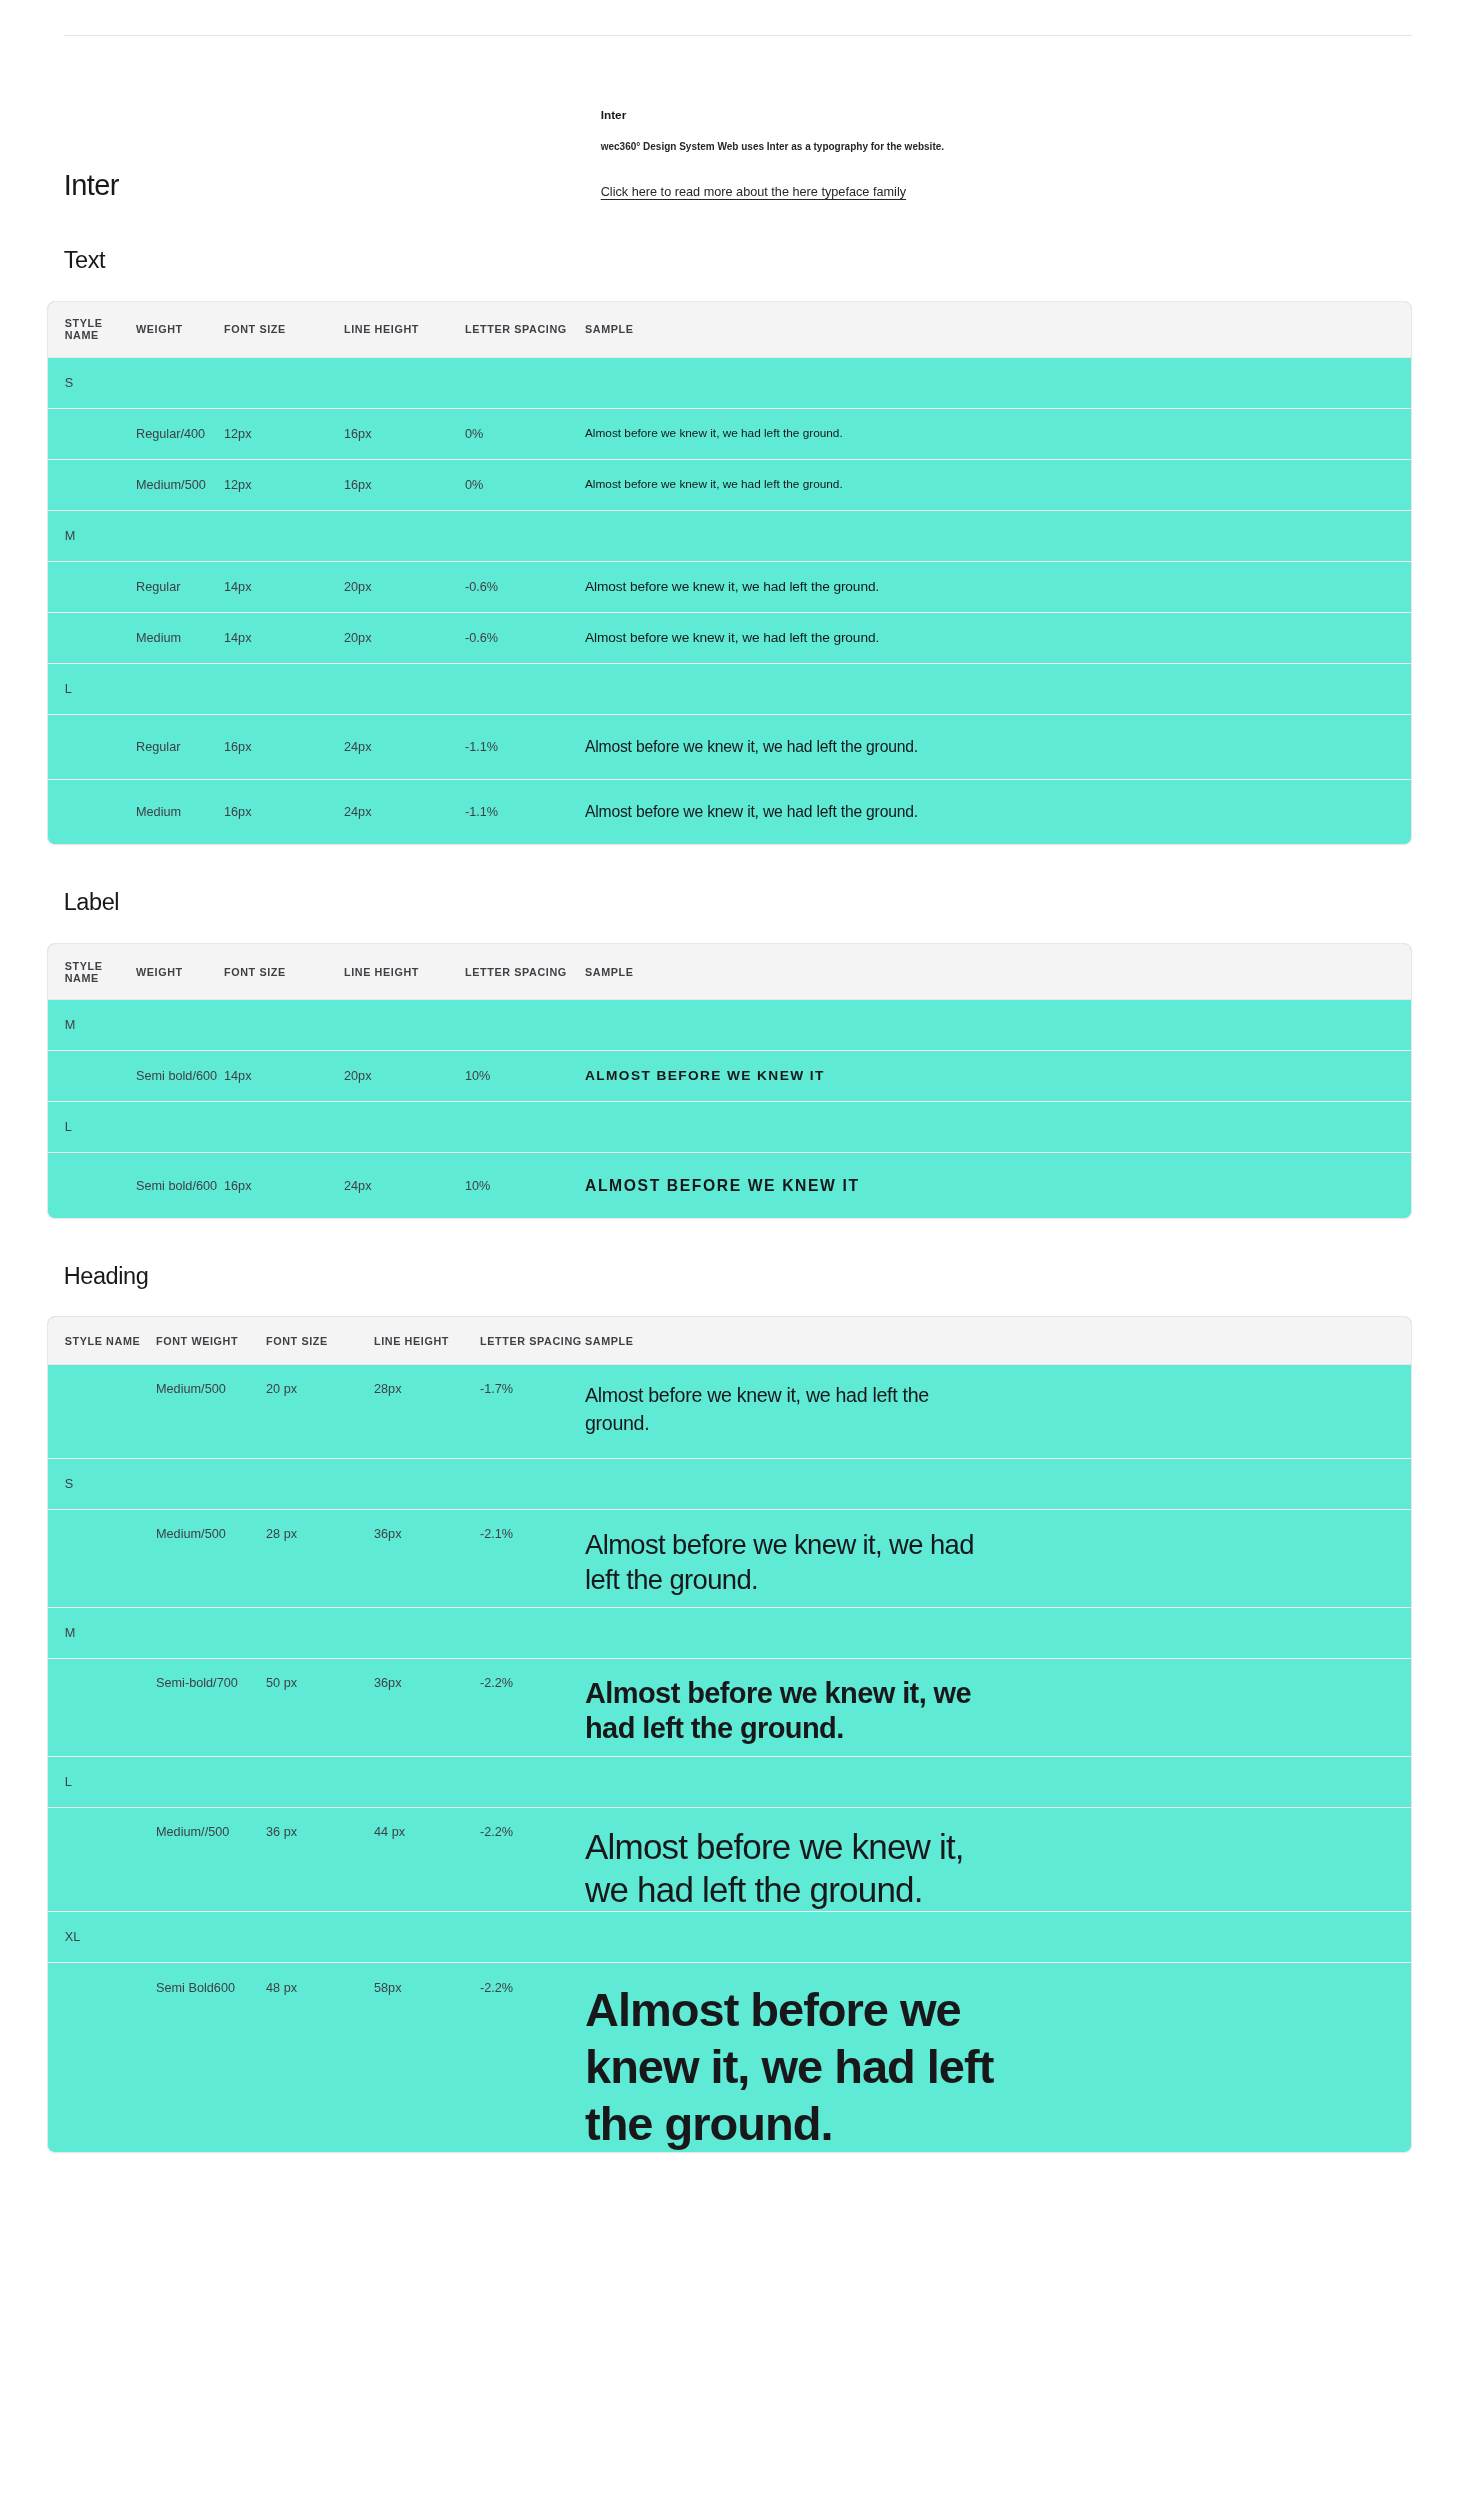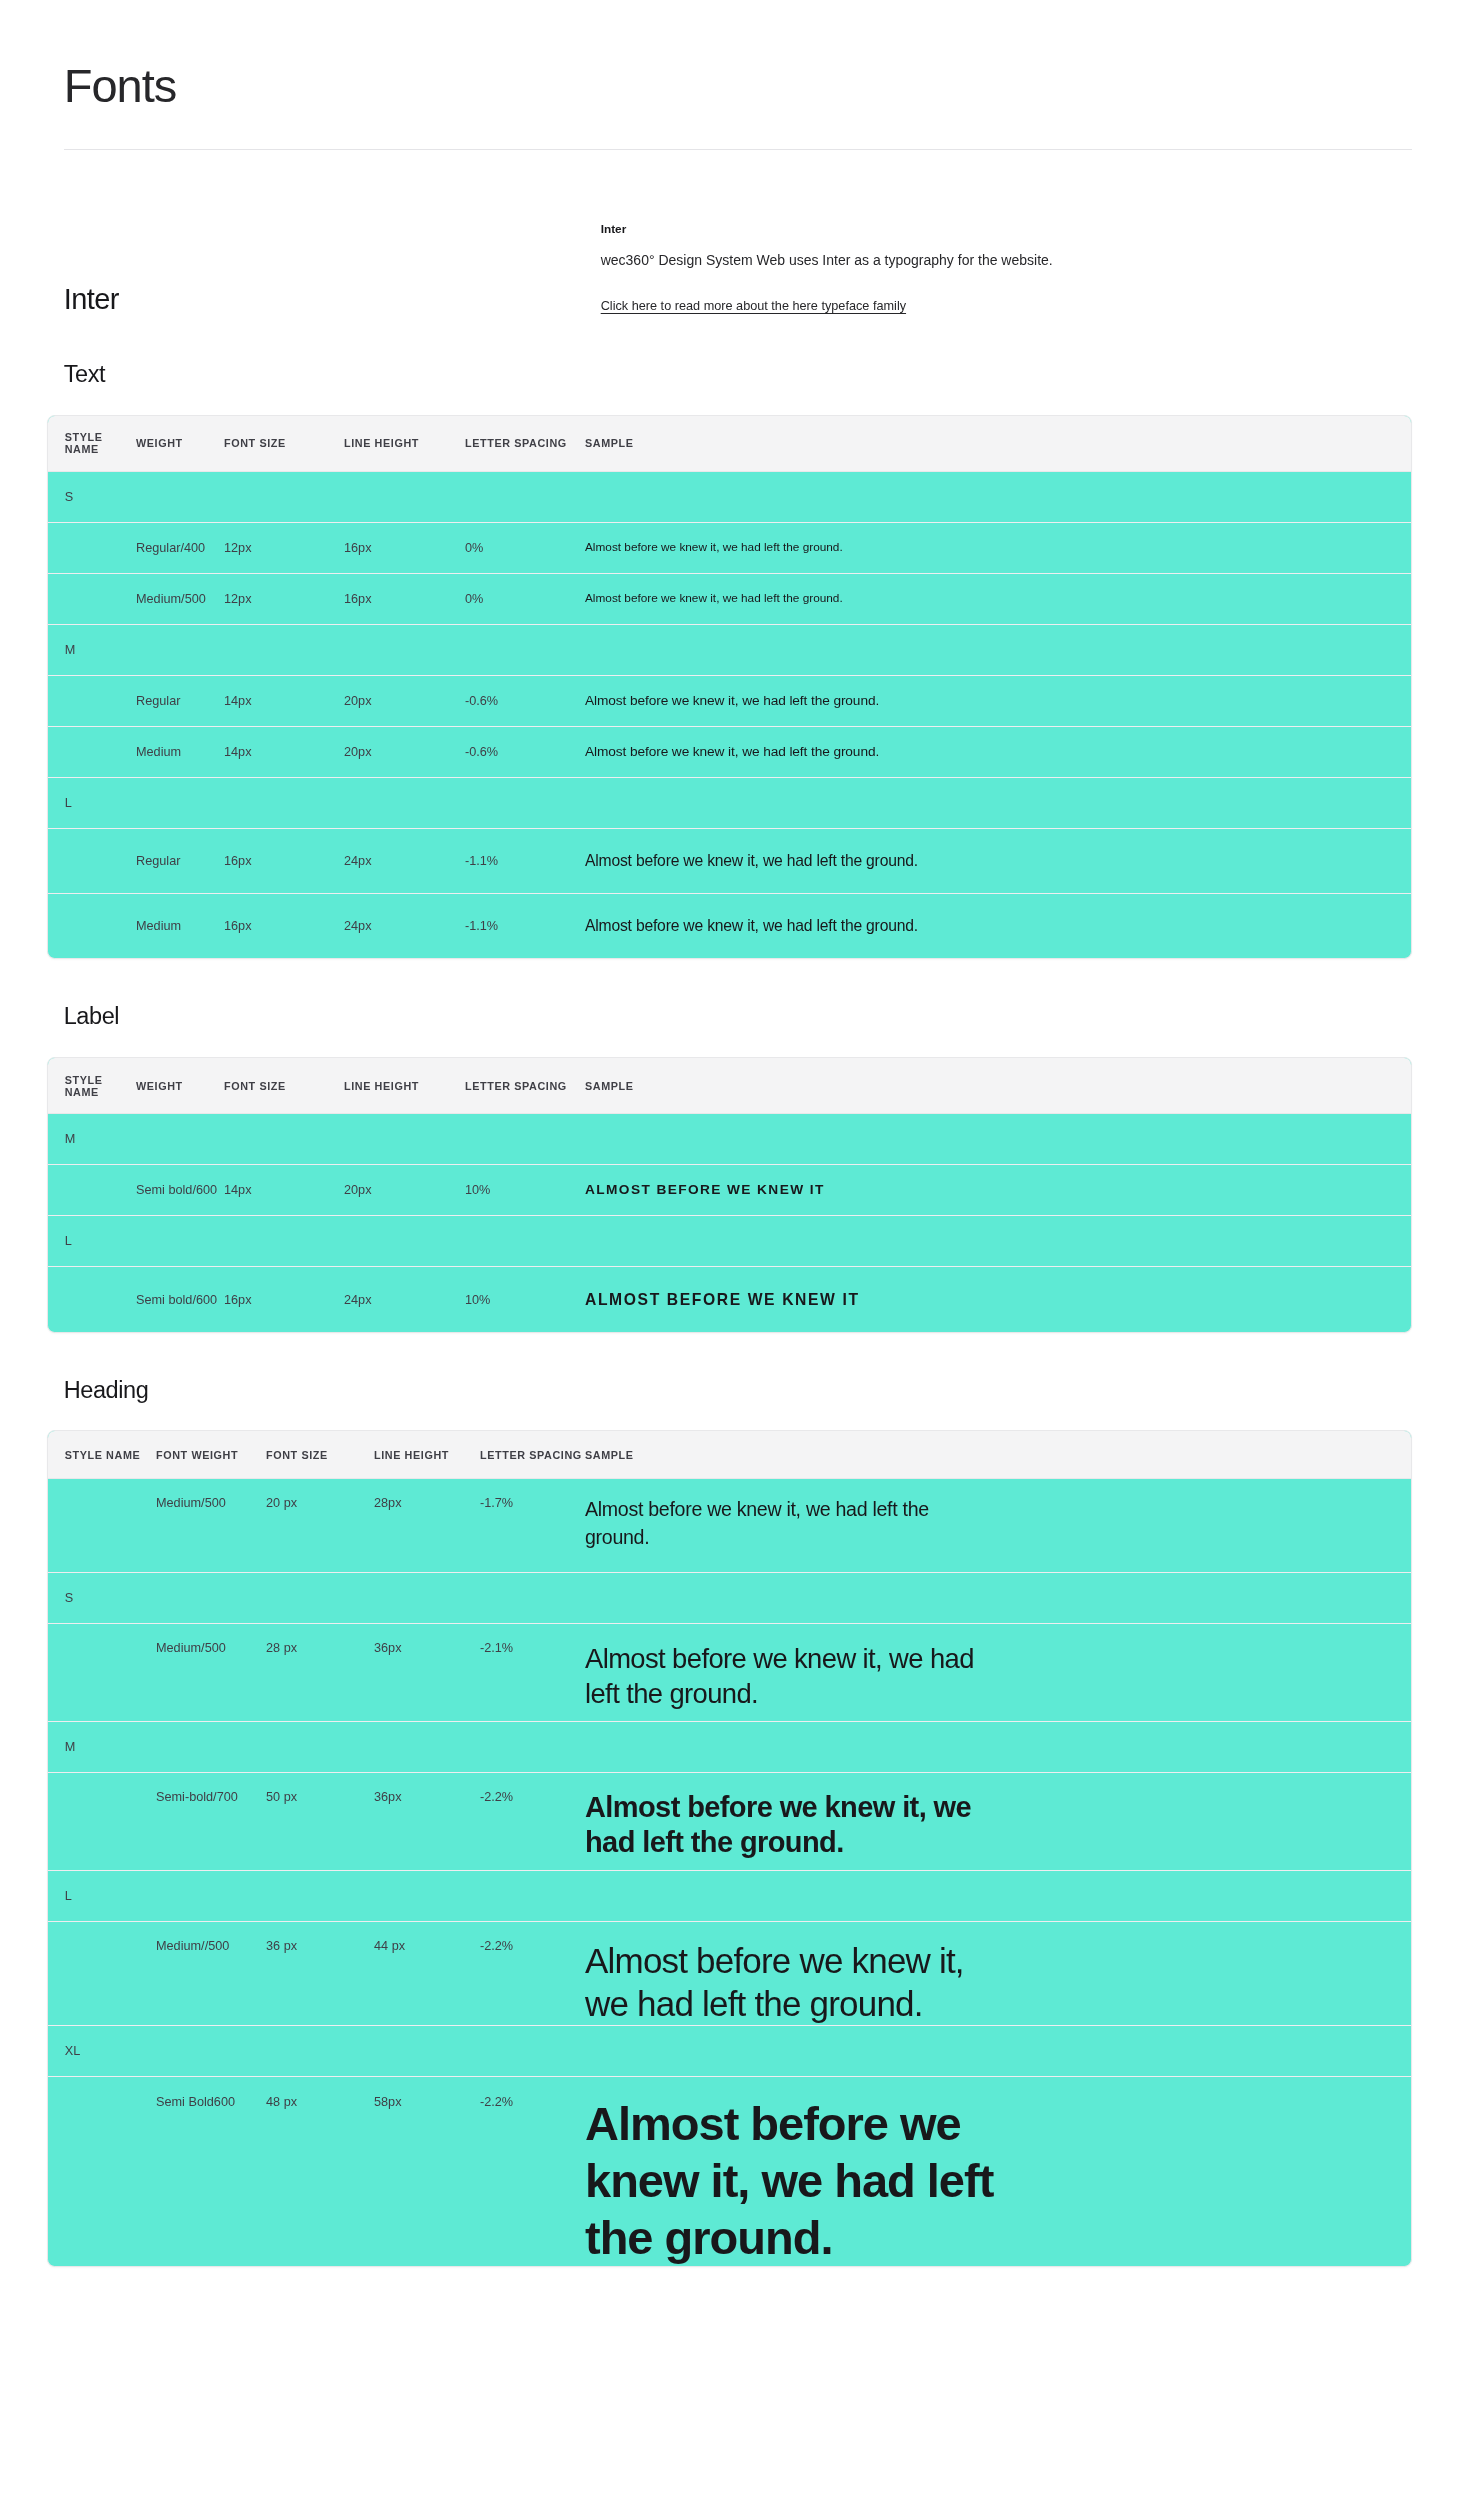--- a/index.html
+++ b/index.html
@@ -57,22 +57,22 @@
     padding-top: 6.9px;
   }
   .intro-label {
     font-size: 11.8px;
     font-weight: 700;
     line-height: 15.7px;
     color: #18181b;
     margin-bottom: 13.7px;
   }
   .intro-desc {
-    font-size: 14px;
-    font-weight: 400;
+    font-size: 10px;
+    font-weight: 700;
     line-height: 19.6px;
     color: #27272a;
     margin: 0 0 25.5px 0;
   }
   .intro-link {
     font-size: 12.7px;
     line-height: 19.6px;
     color: #27272a;
     text-decoration: underline;
     text-underline-offset: 2.9px;
@@ -174,21 +174,20 @@
   .row-tall-3 td { height: 98px; }
   .row-tall-4 td { height: 104px; }
   .row-tall-5 td { height: 169px; }
   .sample-top { vertical-align: top; padding-top: 17.6px; }
 </style>
 </head>
 <body>
 
 <div class="page">
 
-  <h1 class="page-title">Fonts</h1>
   <div class="title-rule"></div>
 
   <div class="intro">
     <div class="intro-name">Inter</div>
     <div class="intro-body">
       <div class="intro-label">Inter</div>
       <p class="intro-desc">wec360° Design System Web uses Inter as a typography for the website.</p>
       <a class="intro-link">Click here to read more about the here typeface family</a>
     </div>
   </div>

